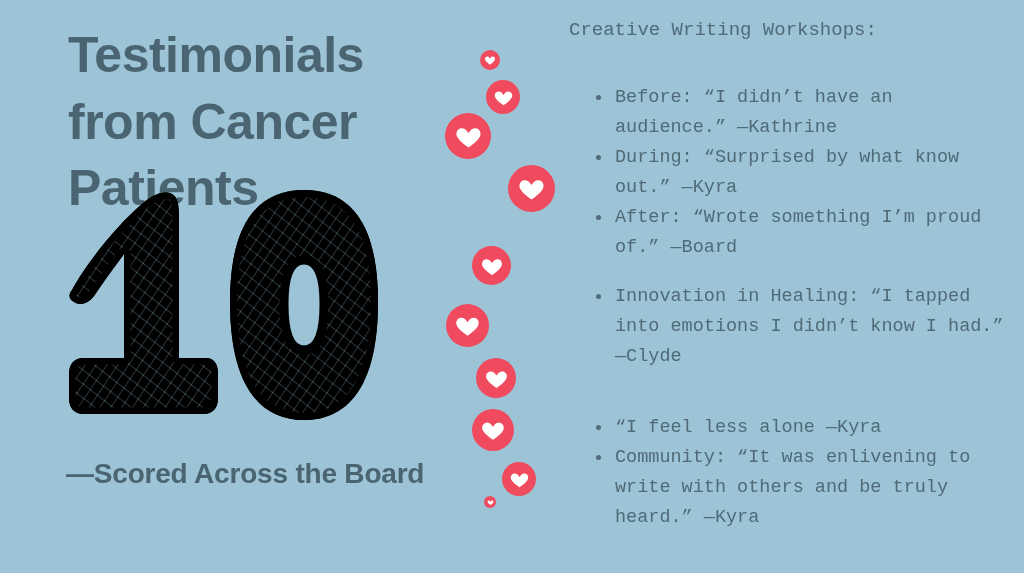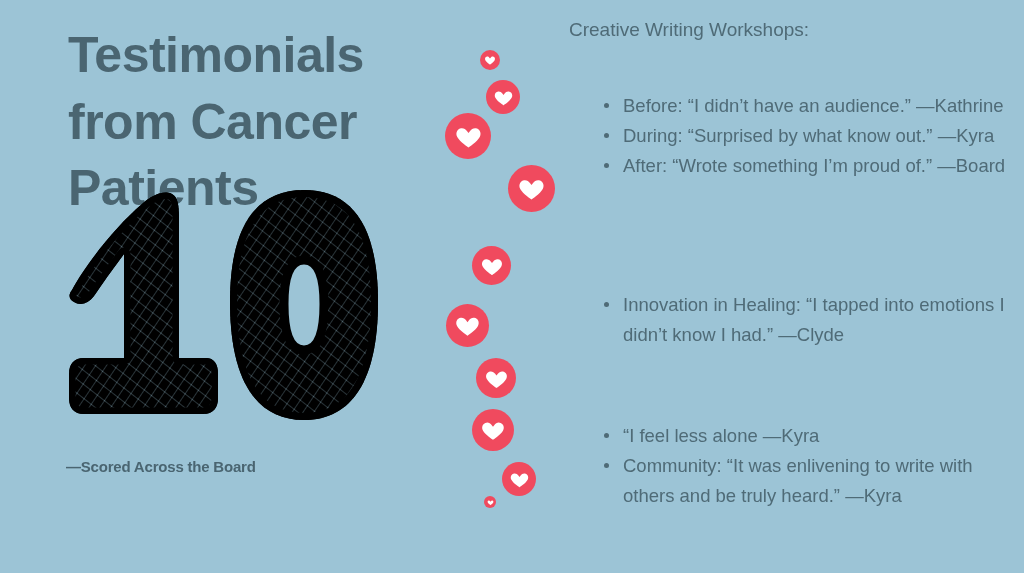--- a/index.html
+++ b/index.html
@@ -50,21 +50,21 @@
   }
   #big-number-svg {
     display: block;
     width: 330px;
     height: 248px;
   }
   #score-caption {
     position: absolute;
     left: 66px;
     top: 458px;
-    font-size: 15px;
+    font-size: 28px;
     font-weight: bold;
     letter-spacing: -0.2px;
     color: #4a6571;
     white-space: nowrap;
   }
 
   
   #hearts-column {
     position: absolute;
     left: 440px;
@@ -87,34 +87,35 @@
     fill: #ffffff;
   }
 
   
   #right-panel {
     position: absolute;
     left: 565px;
     top: 0;
     width: 459px;
     height: 573px;
+    font-family: Liberation Mono, monospace;
   }
   #right-heading {
     position: absolute;
     left: 4px;
     top: 18px;
     font-size: 19px;
     line-height: 1.3;
     color: #4f6b77;
   }
   .bullet-group {
     position: absolute;
     left: 18px;
     width: 420px;
-    margin: 16px;
+    margin: 8px;
     padding: 0;
     list-style: none;
   }
   #bullet-group-0 { top: 75px; }
   #bullet-group-1 { top: 274px; }
   #bullet-group-2 { top: 405px; }
 
   .bullet-item {
     position: relative;
     padding-left: 24px;

